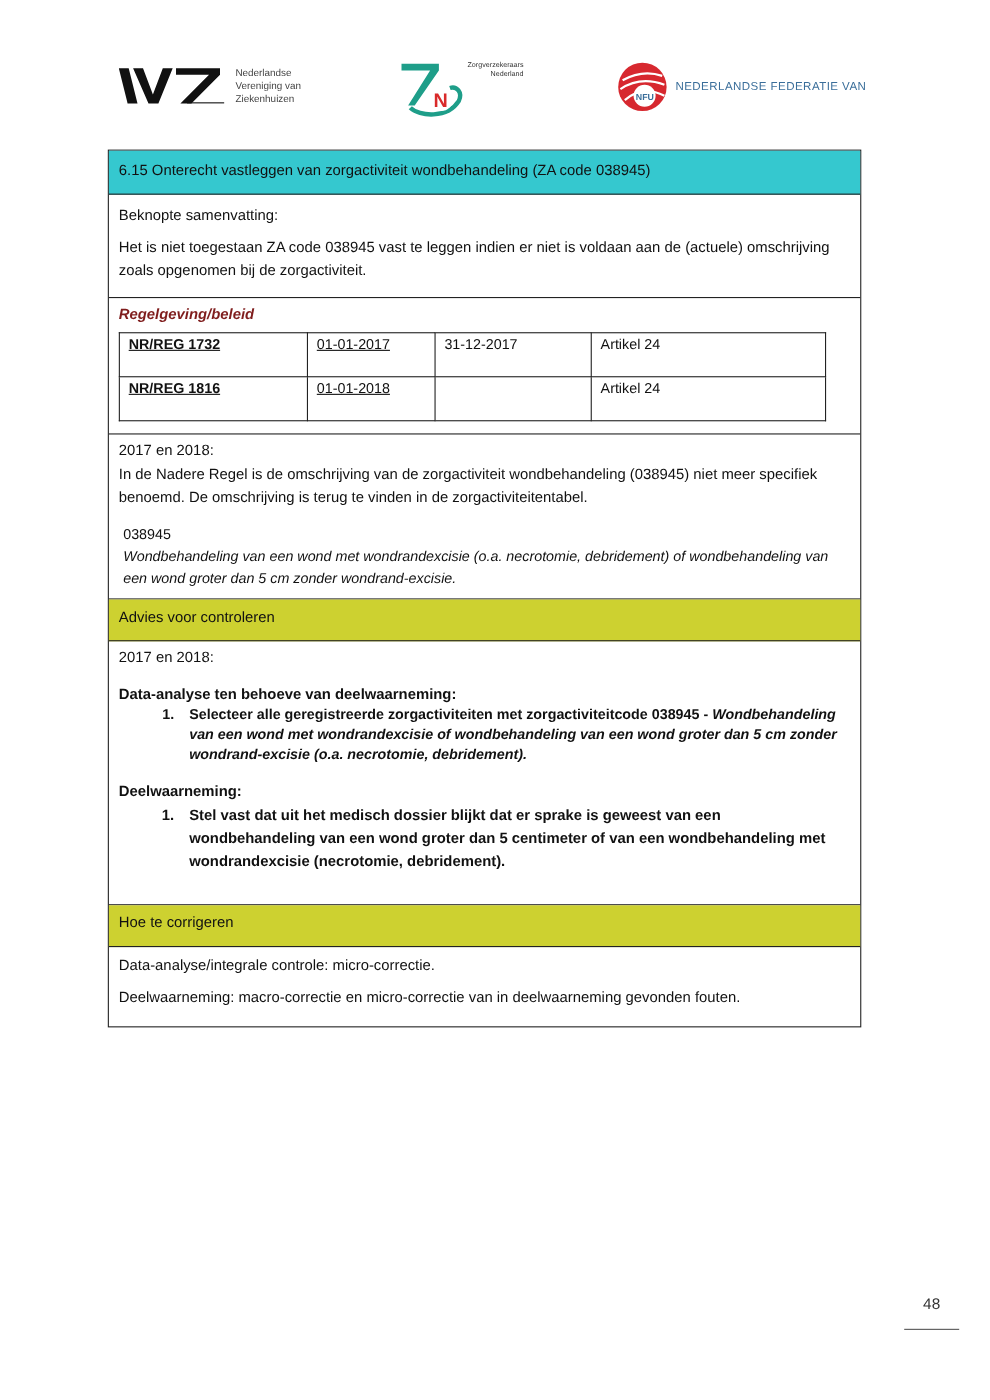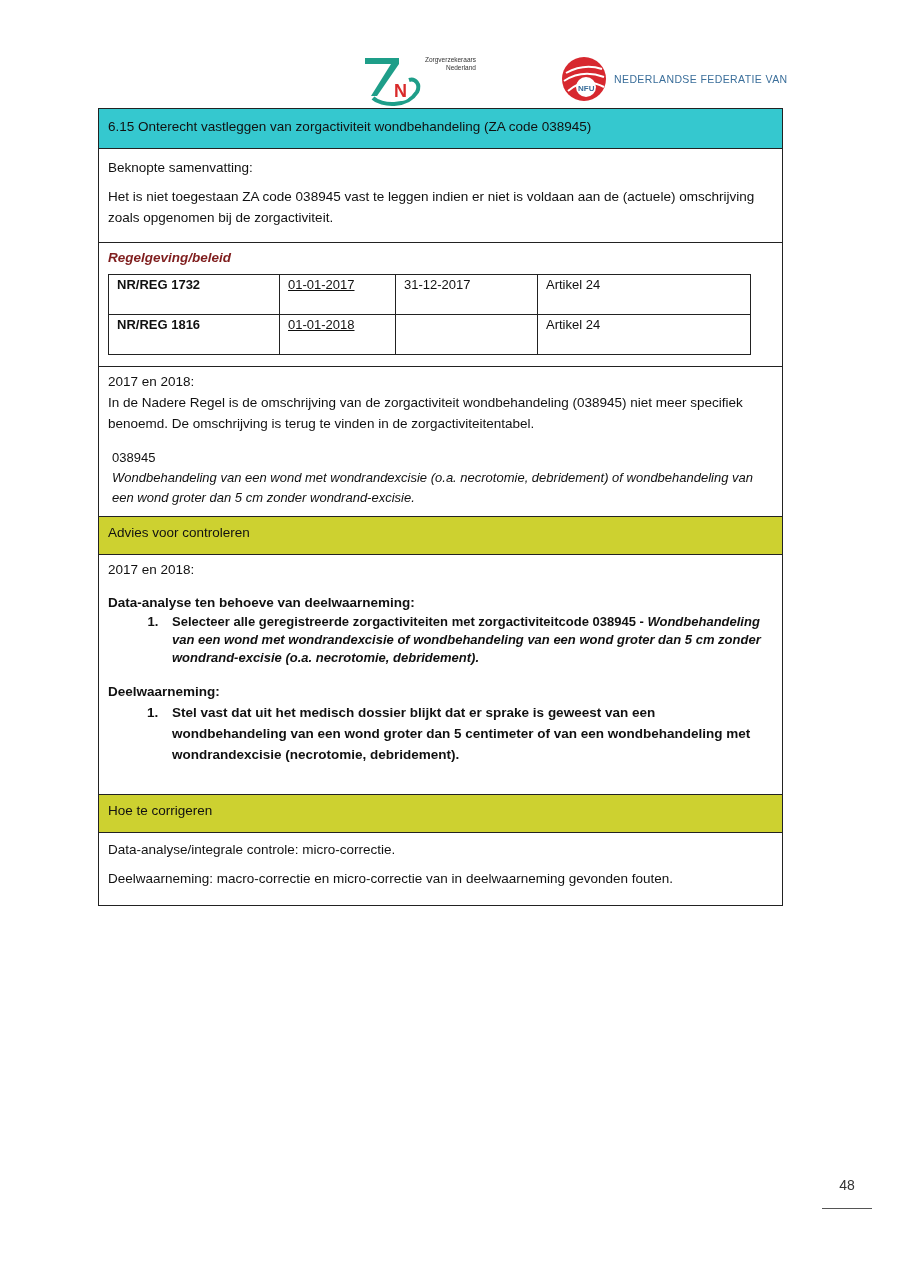--- a/index.html
+++ b/index.html
@@ -11,34 +11,34 @@
   .logo-nvz { position: absolute; left: 0; top: 8px; display: flex; align-items: center; }
   .nvz-mark { width: 96px; height: 36px; }
   .nvz-text { font-size: 9px; line-height: 12px; color: #444; margin-left: 10px; }
   .logo-zn { position: absolute; left: 255px; top: 0; width: 120px; height: 56px; }
   .zn-text { position: absolute; left: 62px; top: 4px; font-size: 6.5px; line-height: 8px; color: #333; text-align: right; }
   .logo-nfu { position: absolute; left: 452px; top: 3px; display: flex; align-items: center; }
   .nfu-mark { width: 48px; height: 48px; }
   .nfu-text { font-size: 10.5px; line-height: 13px; color: #3a6e9a; margin-left: 6px; letter-spacing: 0.4px; }
 
   
-  .frame { position: absolute; left: 98px; top: 108px; width: 685px; border: 1.5px solid #222; box-sizing: border-box; }
+  .frame { position: absolute; left: 98px; top: 136px; width: 685px; border: 1.5px solid #222; box-sizing: border-box; }
   .row { border-bottom: 1.5px solid #222; box-sizing: border-box; }
   .row:last-child { border-bottom: none; }
   .hdr-teal { background: #35c8cf; height: 40px; padding: 10px 9px 0; font-size: 13.5px; }
   .hdr-olive { background: #cdd130; height: 38px; padding: 8px 9px 0; font-size: 13.5px; }
   .txt { font-size: 13.5px; line-height: 21px; }
   .p { margin: 0; }
   .sec-summary { padding: 8px 9px 14px; height: 94px; }
   .sec-summary .p + .p { margin-top: 8px; }
   .sec-reg { padding: 4px 9px 0; height: 124px; }
   .reg-title { color: #7f1d1d; font-style: italic; font-weight: bold; font-size: 13.5px; line-height: 21px; }
   table.reg { border-collapse: collapse; margin-top: 6px; width: 643px; }
   table.reg td { border: 1.5px solid #222; height: 40px; vertical-align: top; padding: 2px 8px; font-size: 13px; box-sizing: border-box; }
-  table.reg td.c0 { width: 171px; font-weight: bold; }
+  table.reg td.c0 { width: 171px; font-weight: bold; text-decoration: underline; }
   table.reg td.c1 { width: 116px; text-decoration: underline; }
   table.reg td.c2 { width: 142px; }
   .sec-desc { padding: 4px 9px 0; height: 150px; }
   .desc-code { display: flex; margin-top: 14px; padding-left: 4px; font-size: 13px; line-height: 20px; flex-direction: column; }
   .desc-code .code { width: 56px; flex: none; }
   .desc-code .def { font-style: italic; }
   .sec-advice { padding: 4px 9px 0; height: 240px; }
   .bold { font-weight: bold; }
   ol.steps { margin: 0; padding-left: 54px; }
   ol.steps li { padding-left: 10px; font-weight: bold; }
@@ -48,20 +48,33 @@
   .sec-correct .p + .p { margin-top: 8px; }
 
   
   .pg-line { position: absolute; left: 822px; top: 1208px; width: 50px; border-top: 1px solid #555; }
   .pg-num { position: absolute; left: 822px; top: 1177px; width: 50px; text-align: center; font-size: 14px; color: #333; }
 </style>
 </head>
 <body>
 
 <div class="logos">
+  <div class="logo-nvz">
+    <svg class="nvz-mark" viewBox="0 0 96 36">
+      <polygon points="0,2 9,2 17,34 8,34" fill="#111"></polygon>
+      <polygon points="13,2 22,2 31,26 40,2 49,2 36,34 27,34" fill="#111"></polygon>
+      <polygon points="52,2 92,2 92,8 66,34 56,34 82,8 52,8" fill="#111"></polygon>
+      <rect x="62" y="33" width="34" height="1" fill="#111"></rect>
+    </svg>
+    <div class="nvz-text">
+      <div>Nederlandse</div>
+      <div>Vereniging van</div>
+      <div>Ziekenhuizen</div>
+    </div>
+  </div>
   <div class="logo-zn">
     <svg width="70" height="56" viewBox="0 0 70 56">
       <polygon points="2,6 36,6 36,12 14,44 8,44 28,12 2,12" fill="#1e9e89"></polygon>
       <path d="M10,46 C18,54 44,56 54,40 C58,32 52,26 46,28" stroke="#1e9e89" stroke-width="4" fill="none"></path>
       <circle cx="38" cy="38" r="11" fill="#fff"></circle>
       <text x="31" y="45" font-size="18" font-weight="bold" fill="#d92a2a" font-family="Liberation Sans, sans-serif">N</text>
     </svg>
     <div class="zn-text">
       <div>Zorgverzekeraars</div>
       <div>Nederland</div>

